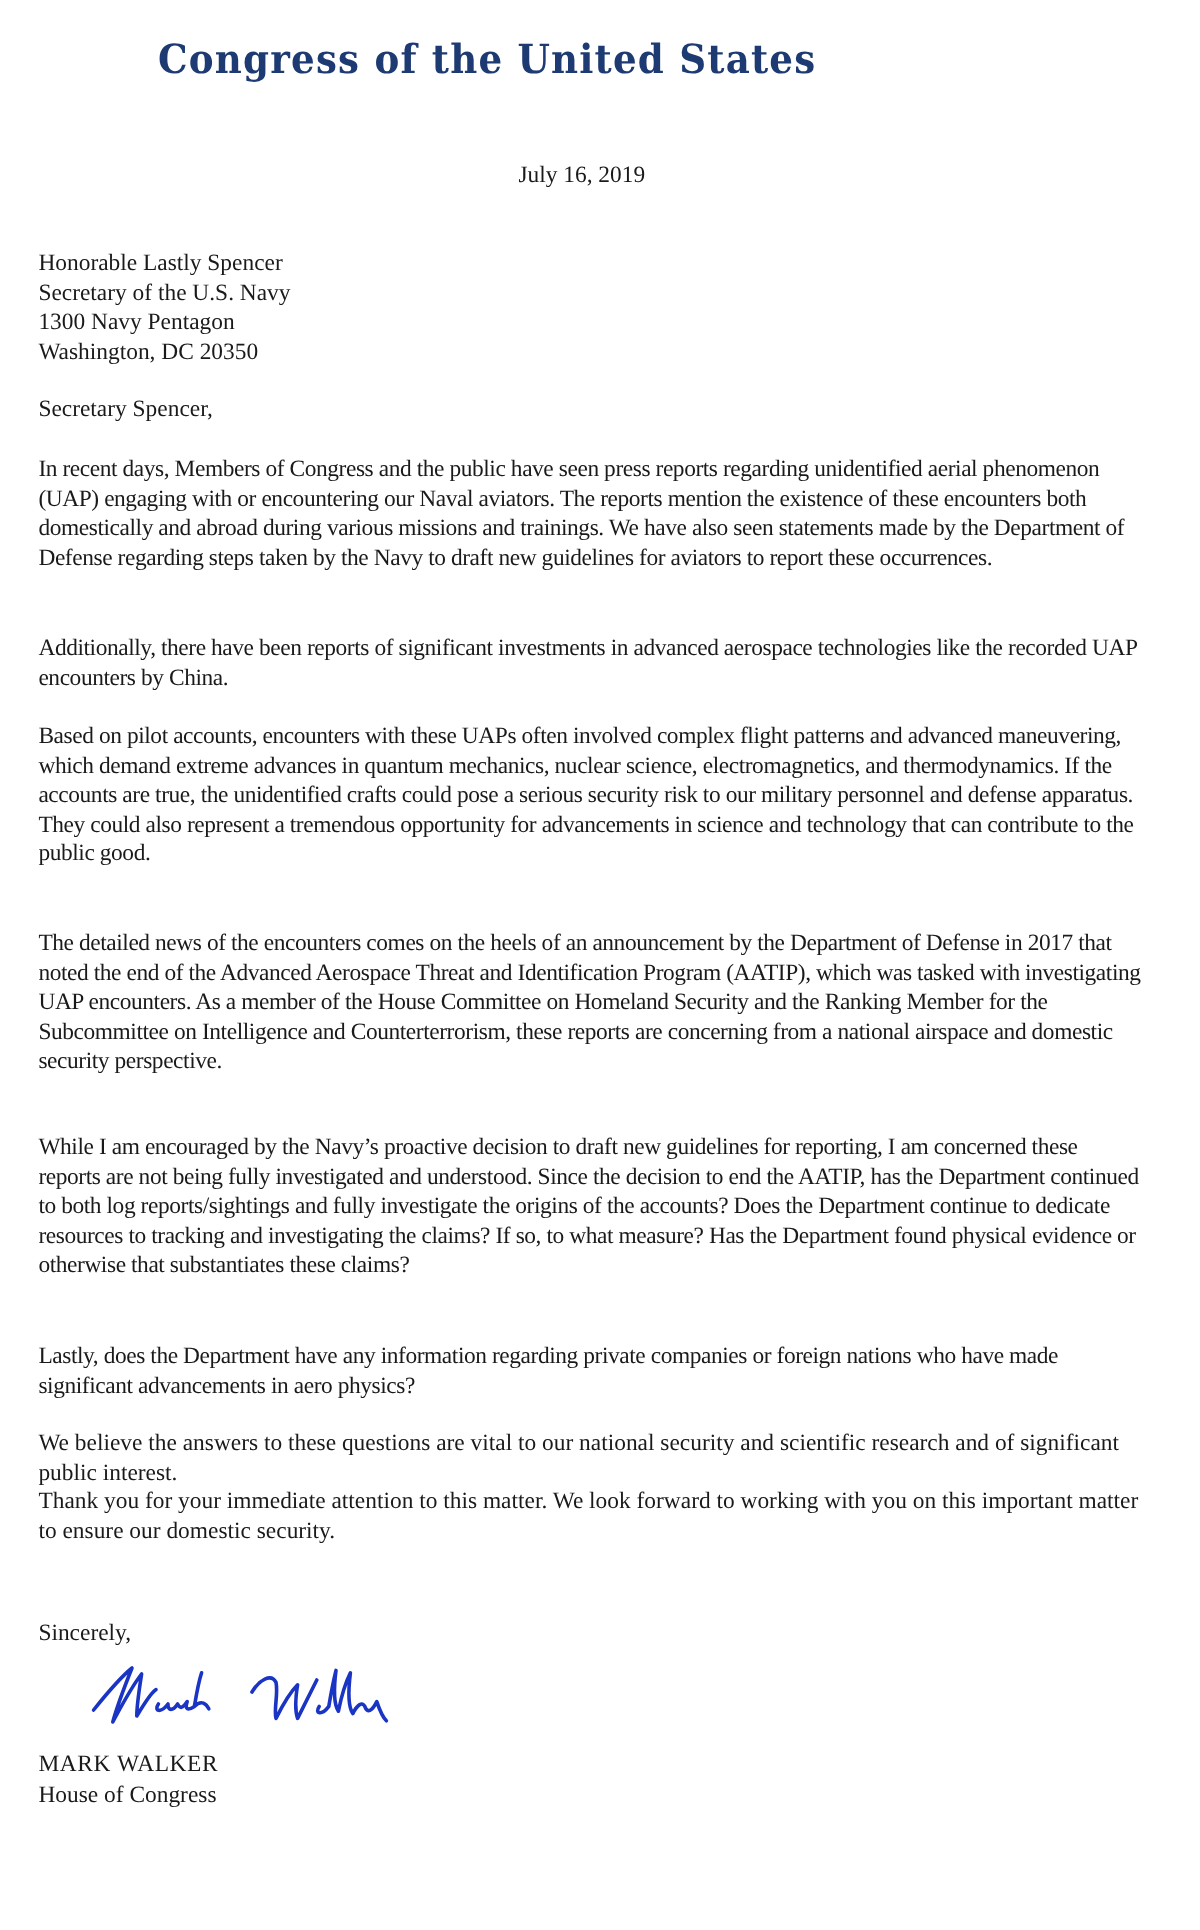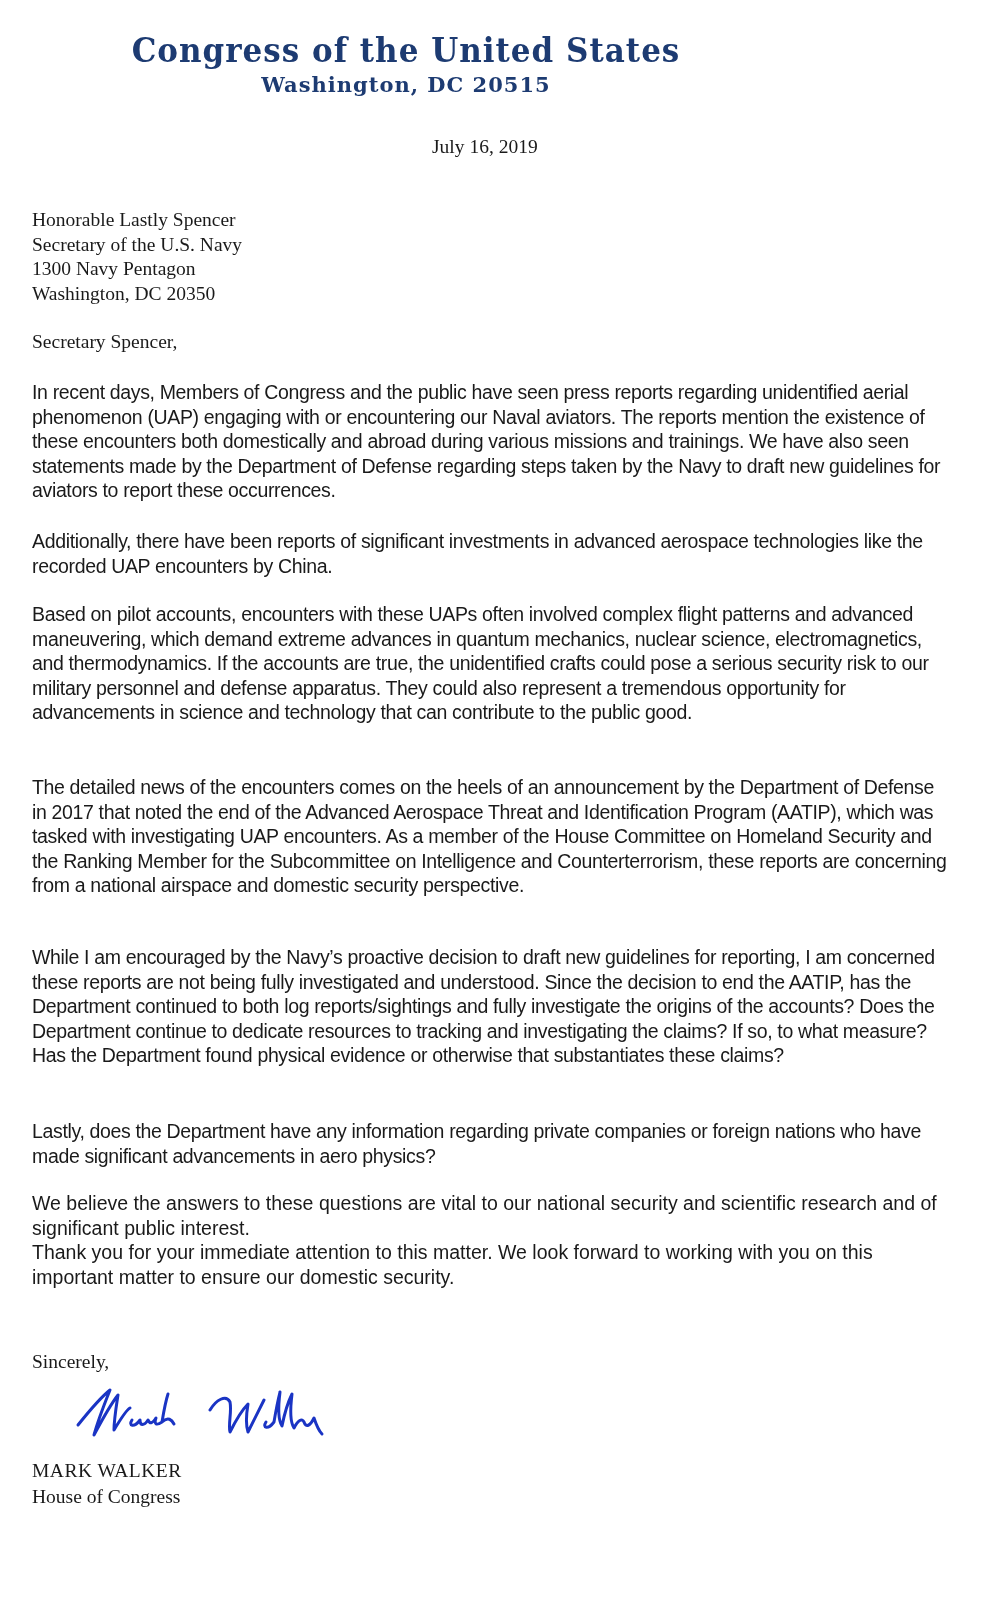--- a/index.html
+++ b/index.html
@@ -8,42 +8,41 @@
   .letterhead { position: absolute; top: 30px; left: 0; width: 812px; text-align: center; }
   .lh-title { font-family: "DejaVu Serif", "Liberation Serif", serif; font-weight: bold;
               font-size: 31px; color: #1d3b72; letter-spacing: 1px; line-height: 40px;
               transform: scaleY(1.08); }
   .lh-sub { font-family: "DejaVu Serif", "Liberation Serif", serif; font-weight: bold;
             font-size: 21px; color: #1d3b72; letter-spacing: 1px; line-height: 30px; }
   .date { position: absolute; top: 136px; left: 432px; font-size: 19.5px; }
   .addr { position: absolute; top: 208px; left: 32px; font-size: 19.5px; line-height: 24.5px; }
   .salutation { position: absolute; top: 331px; left: 32px; font-size: 19.5px; }
   .body-text { position: absolute; left: 32px; width: 920px; font-size: 19.5px; line-height: 24.5px;
-               font-family: Liberation Sans, sans-serif; letter-spacing: -0.35px; }
+               font-family: Liberation Serif, serif; letter-spacing: -0.35px; }
   .p1 { top: 380px; }
   .p2 { top: 529px; }
   .p3 { top: 602px; }
   .p4 { top: 775px; }
   .p5 { top: 945px; }
   .p6 { top: 1119px; }
   .p7 { top: 1191px; letter-spacing: 0; }
   .p8 { top: 1240px; letter-spacing: 0; }
   .closing { position: absolute; top: 1335px; left: 32px; font-size: 19.5px; margin-top: 16px; }
   .signature { position: absolute; top: 1380px; left: 70px; width: 260px; height: 70px; }
   .sig-name { position: absolute; top: 1460px; left: 32px; font-size: 19.5px; letter-spacing: 0.5px; }
   .sig-title { position: absolute; top: 1486px; left: 32px; font-size: 19.5px; }
 </style>
 </head>
 <body>
 
 <div>
 
   <div class="letterhead">
     <div class="lh-title">Congress of the United States</div>
-    <div class="lh-sub">Washington, DC 20515</div>
   </div>
 
   <div class="date">July 16, 2019</div>
 
   <div class="addr">
     <div>Honorable Lastly Spencer</div>
     <div>Secretary of the U.S. Navy</div>
     <div>1300 Navy Pentagon</div>
     <div>Washington, DC 20350</div>
   </div>

